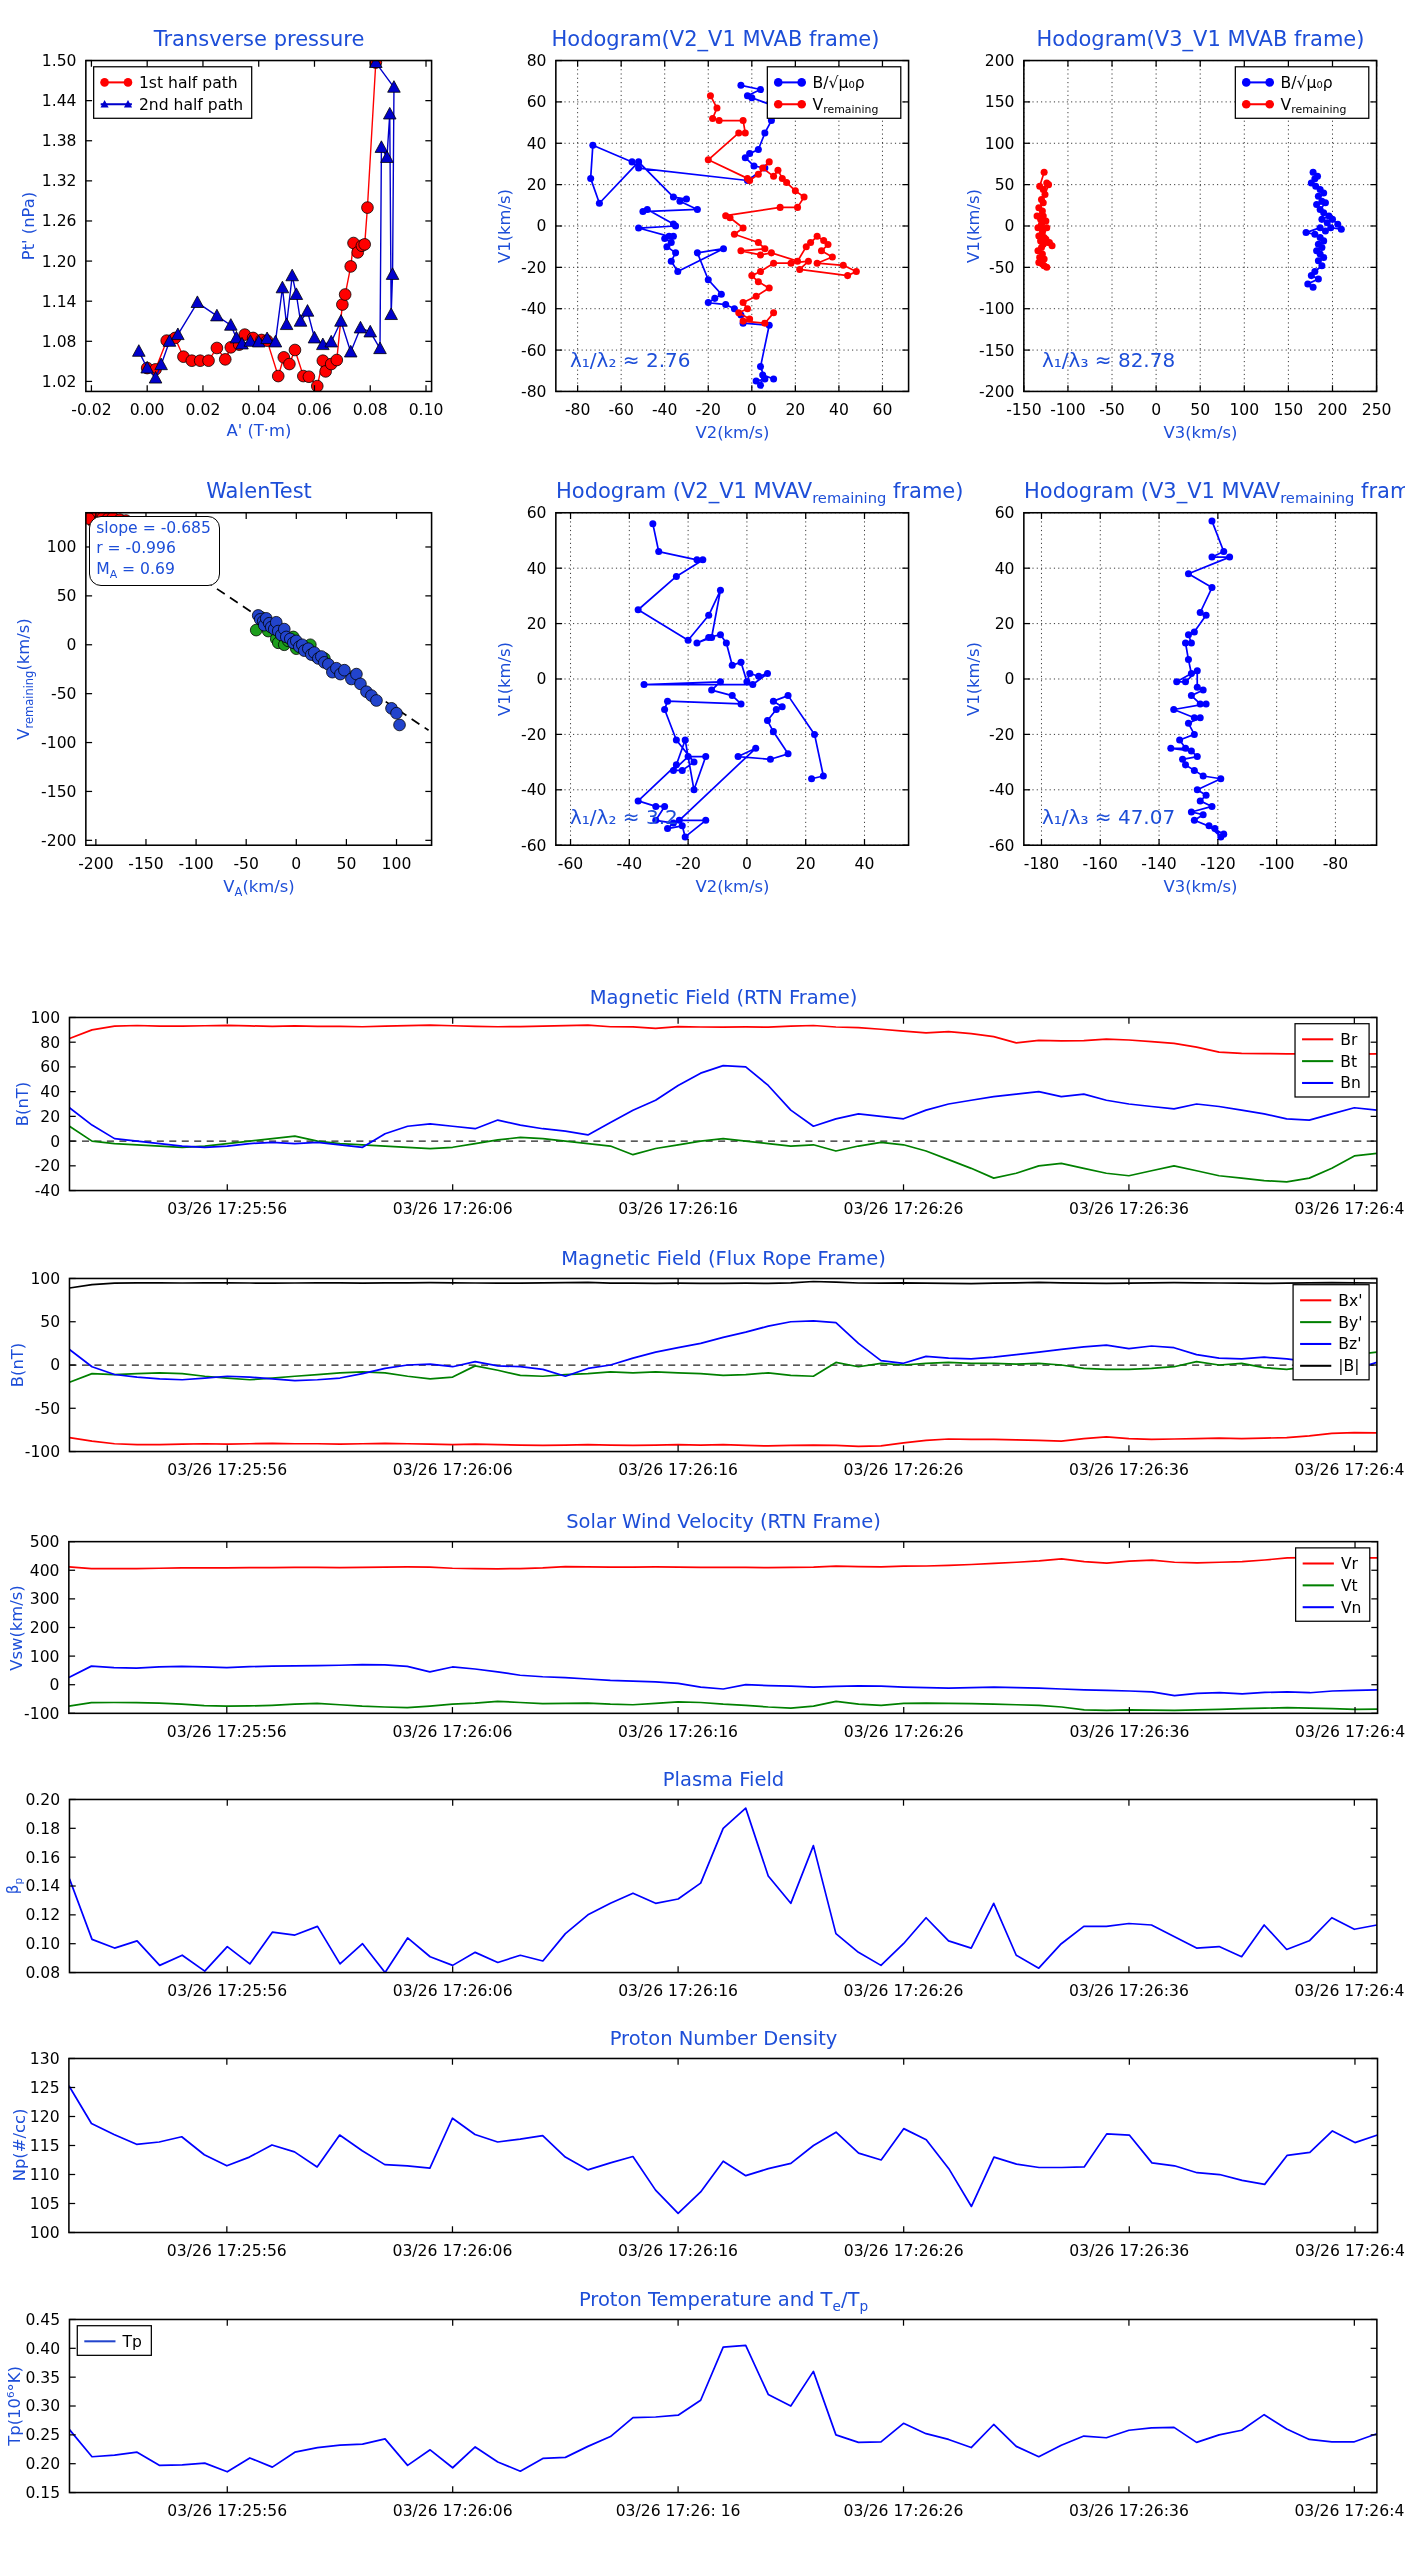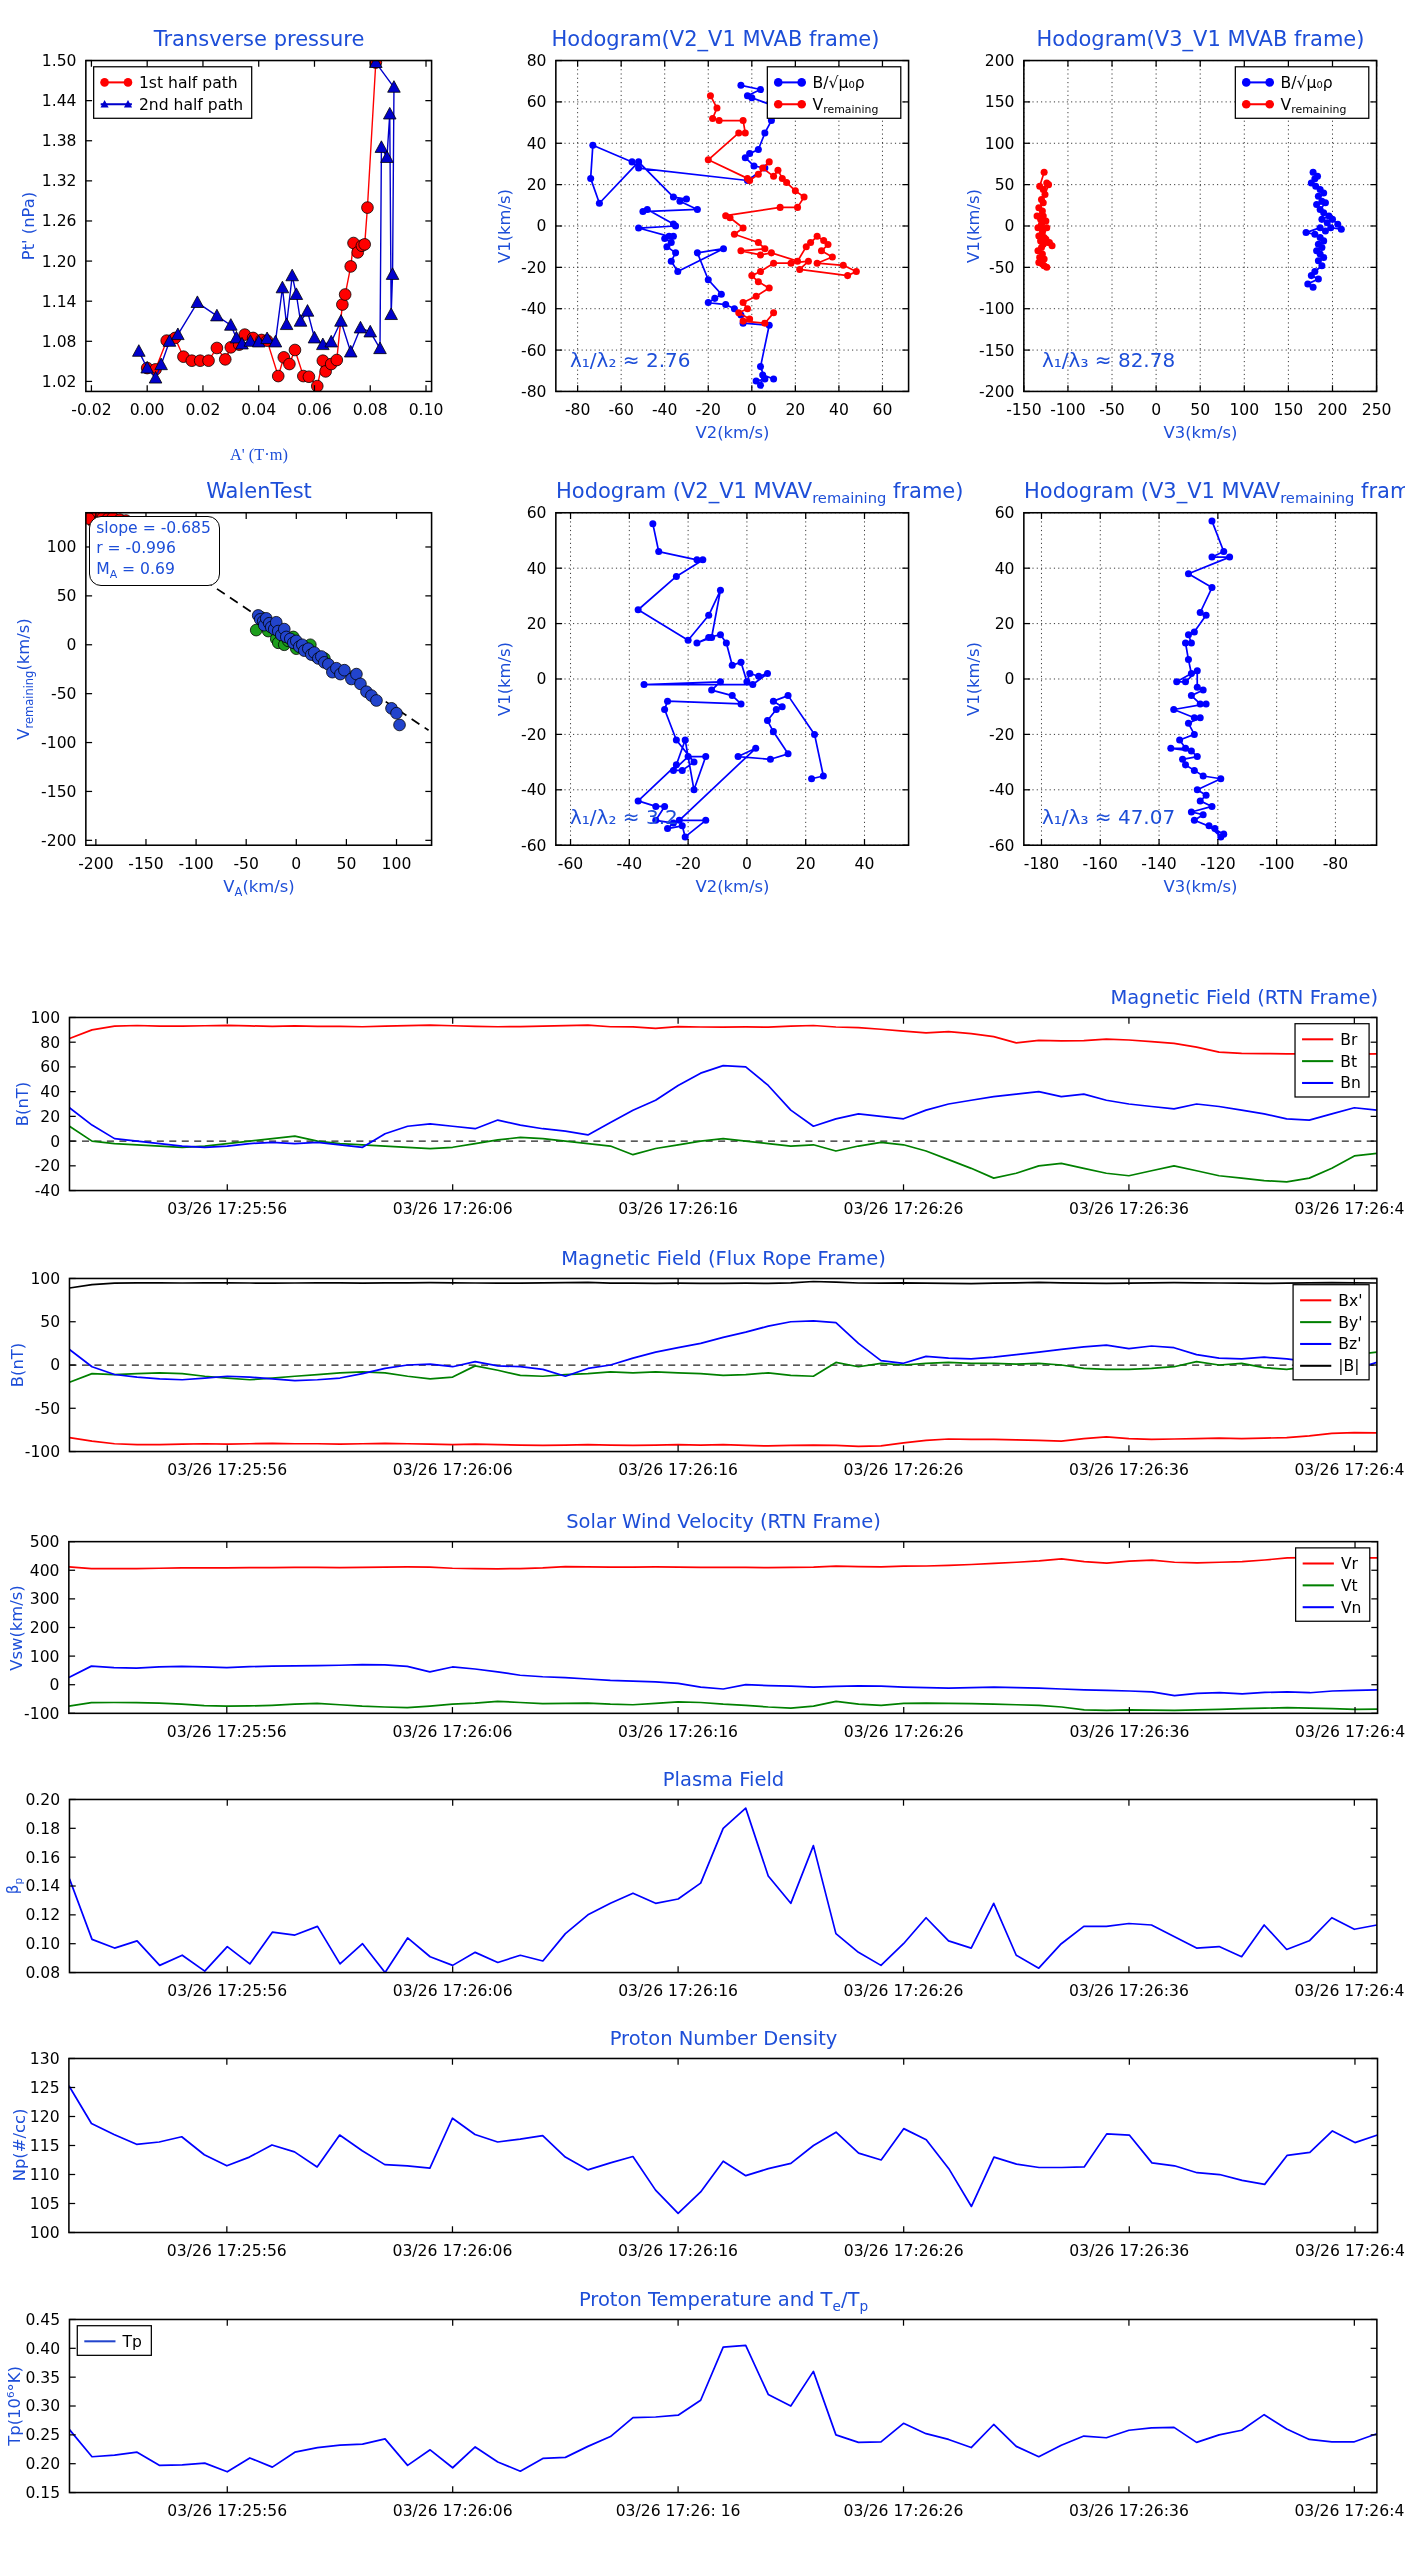--- a/index.html
+++ b/index.html
@@ -19,21 +19,21 @@
   svg text{font-family:"DejaVu Sans","Liberation Sans",sans-serif;}
   sub{font-size:70%;}
 </style>
 </head>
 <body>
 
 <div id="figure">
   <section class="panel">
     <h2 class="chart-title row-title" style="left: 86px; width: 346px; top: 26.5px;">Transverse pressure</h2>
     <div class="axis-label ylabel" style="left: 28px; top: 226px; font-size: 16.4px;">Pt' (nPa)</div>
-    <div class="axis-label xlabel" style="left: 86px; width: 346px; top: 445px; font-family: Liberation Serif, serif;">A' (T·m)</div>
+    <div class="axis-label xlabel" style="left: 86px; width: 346px; top: 421px;">A' (T·m)</div>
     <svg class="plot" width="455" height="395" style="left: 0px; top: 48px;" viewBox="0 0 583 506">
         <g transform="translate(110,16)">
           <g clip-path="url(#clip0)">
             <polyline points="78.6,394.0 89.3,395.7 103.6,358.9 114.3,355.5 125.0,379.5 135.8,384.6 146.5,384.6 157.2,384.6 167.9,368.3 178.6,382.9 185.8,367.5 196.5,364.0 203.6,351.2 214.4,355.5 225.1,358.0 232.2,358.9 246.5,404.3 253.7,380.3 260.8,388.9 267.9,370.9 278.7,404.3 285.8,405.2 296.5,417.1 303.7,384.6 307.2,398.3 314.4,388.9 321.5,383.7 328.7,312.6 332.3,299.8 339.4,263.8 343.0,233.8 348.3,245.8 353.7,237.3 357.3,235.6 360.8,188.4 371.5,2.6" fill="none" stroke="#ff0000" stroke-width="1.8" stroke-linejoin="round"></polyline>
             <circle cx="78.59677419354838" cy="394.0202020202019" r="7.5" fill="#ff0000" stroke="#000" stroke-width="1"></circle>
             <circle cx="89.31451612903226" cy="395.73333333333323" r="7.5" fill="#ff0000" stroke="#000" stroke-width="1"></circle>
             <circle cx="103.60483870967741" cy="358.90101010101006" r="7.5" fill="#ff0000" stroke="#000" stroke-width="1"></circle>
             <circle cx="114.32258064516128" cy="355.47474747474746" r="7.5" fill="#ff0000" stroke="#000" stroke-width="1"></circle>
             <circle cx="125.04032258064515" cy="379.4585858585858" r="7.5" fill="#ff0000" stroke="#000" stroke-width="1"></circle>
             <circle cx="135.75806451612902" cy="384.59797979797975" r="7.5" fill="#ff0000" stroke="#000" stroke-width="1"></circle>
@@ -917,21 +917,21 @@
           <line x1="452" y1="0" x2="444" y2="0" stroke="#000" stroke-width="1.6"></line>
           <text x="-12" y="7" font-size="20" text-anchor="end" fill="#000">60</text>
         </g>
         <clipPath id="clip5">
           <rect x="0" y="0" width="452" height="426"></rect>
         </clipPath>
       </svg>
   <div class="annot" style="left: 1042px; top: 805px;">λ₁/λ₃ ≈ 47.07</div>
     </section>
   <section class="panel">
-    <h2 class="chart-title ts-title" style="left: 69px; width: 1309px; top: 986px; text-align: right;">Magnetic Field (RTN Frame)</h2>
+    <h2 class="chart-title ts-title" style="left: 69px; width: 1309px; top: 986px;">Magnetic Field (RTN Frame)</h2>
     <div class="axis-label ylabel" style="left: 22px; top: 1104px; font-size: 16.4px;">B(nT)</div>
     <svg class="plot" width="1418" height="237" style="left: -17px; top: 1005px;" viewBox="0 0 1817 304">
         <g transform="translate(110,16)">
           <line x1="0" y1="158.57142857142858" x2="1677" y2="158.57142857142858" stroke="#222" stroke-width="1.6" stroke-dasharray="9,7"></line>
           <g clip-path="url(#clip6)">
             <polyline points="0.0,27.0 28.9,15.9 57.8,11.1 86.7,10.3 115.7,11.1 144.6,11.1 173.5,10.6 202.4,10.1 231.3,10.8 260.2,11.4 289.1,10.8 318.1,11.4 347.0,11.3 375.9,11.9 404.8,11.1 433.7,10.5 462.6,9.8 491.5,10.6 520.4,11.4 549.4,11.9 578.3,11.7 607.2,11.1 636.1,10.5 665.0,9.8 693.9,11.9 722.8,12.1 751.8,14.0 780.7,11.7 809.6,12.2 838.5,12.4 867.4,12.1 896.3,12.4 925.2,11.1 954.2,10.3 983.1,12.2 1012.0,13.0 1040.9,15.1 1069.8,17.4 1098.7,19.8 1127.6,18.2 1156.6,20.6 1185.5,24.6 1214.4,32.5 1243.3,29.3 1272.2,30.1 1301.1,29.8 1330.0,27.8 1358.9,28.9 1387.9,30.9 1416.8,33.3 1445.7,38.1 1474.6,44.4 1503.5,46.0 1532.4,46.3 1561.3,46.6 1590.3,46.8 1619.2,46.9 1648.1,47.1 1677.0,46.8" fill="none" stroke="#ff0000" stroke-width="2.2" stroke-linejoin="round"></polyline>
             <polyline points="0.0,139.5 28.9,158.6 57.8,161.7 86.7,163.3 115.7,164.9 144.6,166.5 173.5,164.9 202.4,161.7 231.3,158.6 260.2,155.4 289.1,152.2 318.1,158.6 347.0,161.7 375.9,163.3 404.8,164.9 433.7,166.5 462.6,168.1 491.5,166.5 520.4,161.7 549.4,157.0 578.3,153.8 607.2,155.4 636.1,158.6 665.0,161.7 693.9,164.9 722.8,176.0 751.8,168.1 780.7,163.3 809.6,158.6 838.5,155.4 867.4,158.6 896.3,161.7 925.2,164.9 954.2,163.3 983.1,171.3 1012.0,164.9 1040.9,160.2 1069.8,163.3 1098.7,171.3 1127.6,182.4 1156.6,193.5 1185.5,206.1 1214.4,199.8 1243.3,190.3 1272.2,187.1 1301.1,193.5 1330.0,199.8 1358.9,203.0 1387.9,196.6 1416.8,190.3 1445.7,196.6 1474.6,203.0 1503.5,206.1 1532.4,209.3 1561.3,210.9 1590.3,206.1 1619.2,193.5 1648.1,177.6 1677.0,174.4" fill="none" stroke="#008000" stroke-width="2.2" stroke-linejoin="round"></polyline>
             <polyline points="0.0,115.8 28.9,138.0 57.8,155.4 86.7,158.6 115.7,161.7 144.6,164.9 173.5,166.5 202.4,164.9 231.3,161.7 260.2,160.2 289.1,161.7 318.1,160.2 347.0,163.3 375.9,166.5 404.8,149.1 433.7,139.5 462.6,136.4 491.5,139.5 520.4,142.7 549.4,131.6 578.3,138.0 607.2,142.7 636.1,145.9 665.0,150.6 693.9,134.8 722.8,118.9 751.8,106.2 780.7,87.2 809.6,71.4 838.5,61.8 867.4,63.4 896.3,87.2 925.2,118.9 954.2,139.5 983.1,130.0 1012.0,123.7 1040.9,126.9 1069.8,130.0 1098.7,118.9 1127.6,111.0 1156.6,106.2 1185.5,101.5 1214.4,98.3 1243.3,95.1 1272.2,101.5 1301.1,98.3 1330.0,106.2 1358.9,111.0 1387.9,114.2 1416.8,117.3 1445.7,111.0 1474.6,114.2 1503.5,118.9 1532.4,123.7 1561.3,130.0 1590.3,131.6 1619.2,123.7 1648.1,115.8 1677.0,118.9" fill="none" stroke="#0000ff" stroke-width="2.2" stroke-linejoin="round"></polyline>
           </g>
           <rect x="0" y="0" width="1677" height="222" fill="none" stroke="#000" stroke-width="2"></rect>

